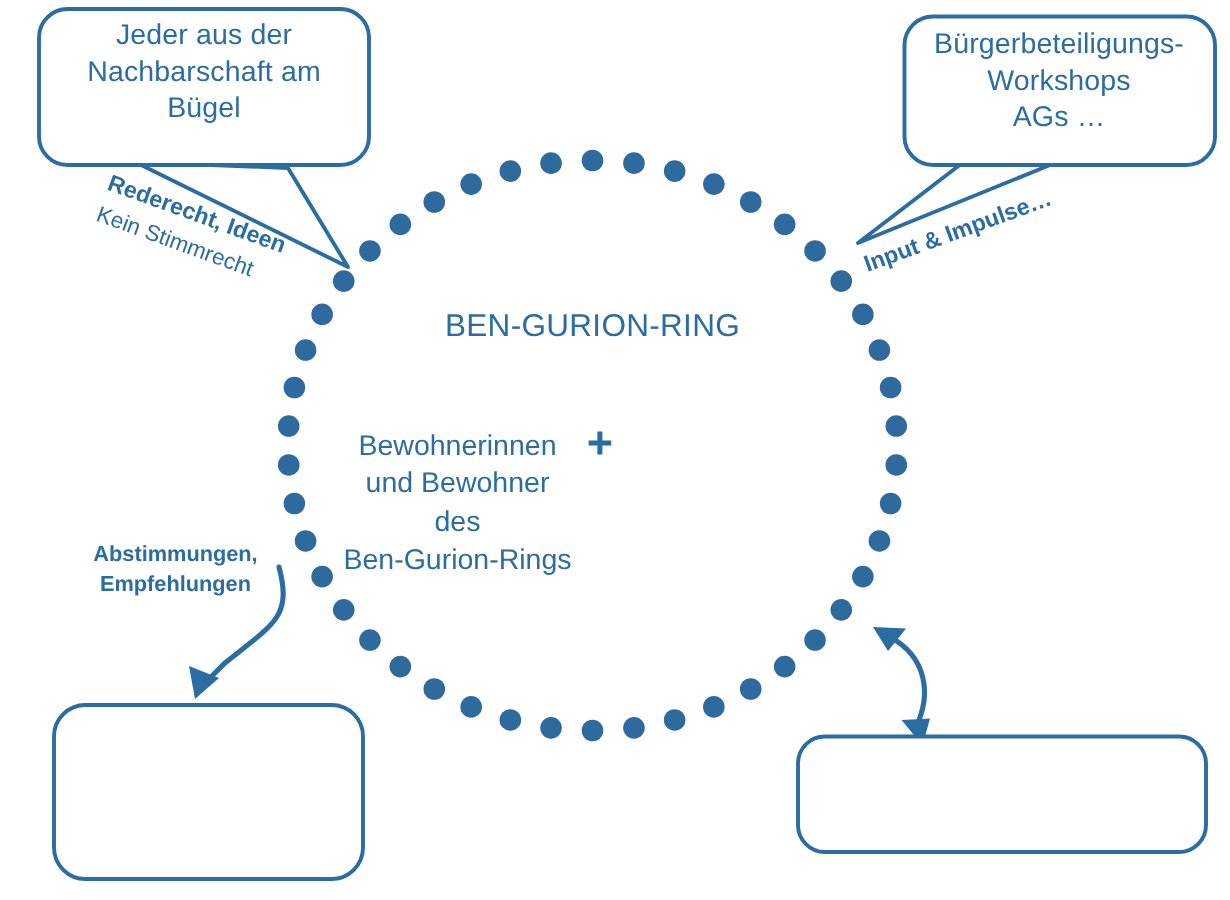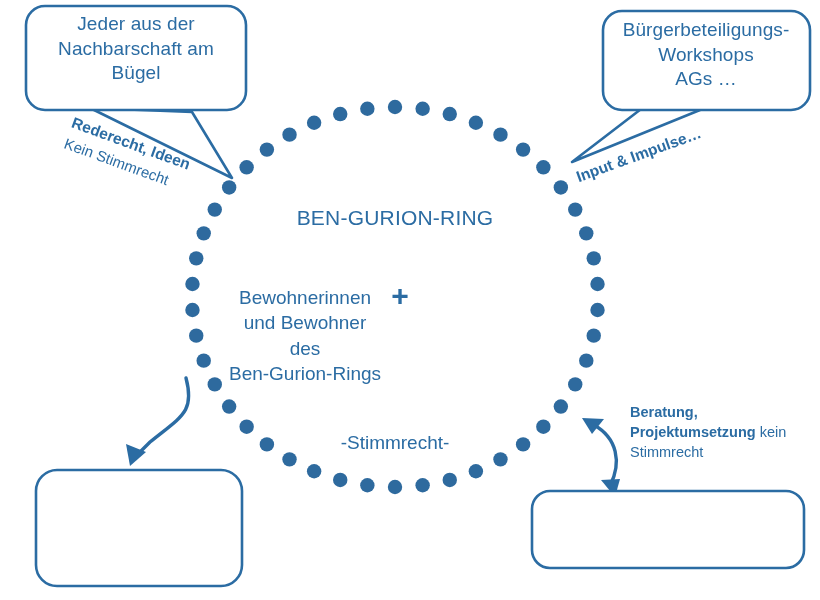--- a/index.html
+++ b/index.html
@@ -175,22 +175,18 @@
 
   <div class="rot" id="lbl-input">
     <span>Input &amp; Impulse…</span>
   </div>
 
   <div class="txt" id="title-ring">BEN-GURION-RING</div>
 
   <div class="txt" id="col-left">Bewohnerinnen<br>und Bewohner<br>des<br>Ben-Gurion-Rings</div>
   <div class="txt" id="plus">+</div>
 
-  <div class="txt" id="stimmrecht">-Stimmrecht-</div>
 
+  <div class="txt" id="lbl-abst">Abstimmungen,<br>Empfehlungen</div>
 
-  <div class="txt" id="lbl-bera">
-    <span>Beratung,<br>Projektumsetzung</span>
-    <span class="sub">kein Stimmrecht</span>
-  </div>
 
 
 </div>
 
 </body></html>

